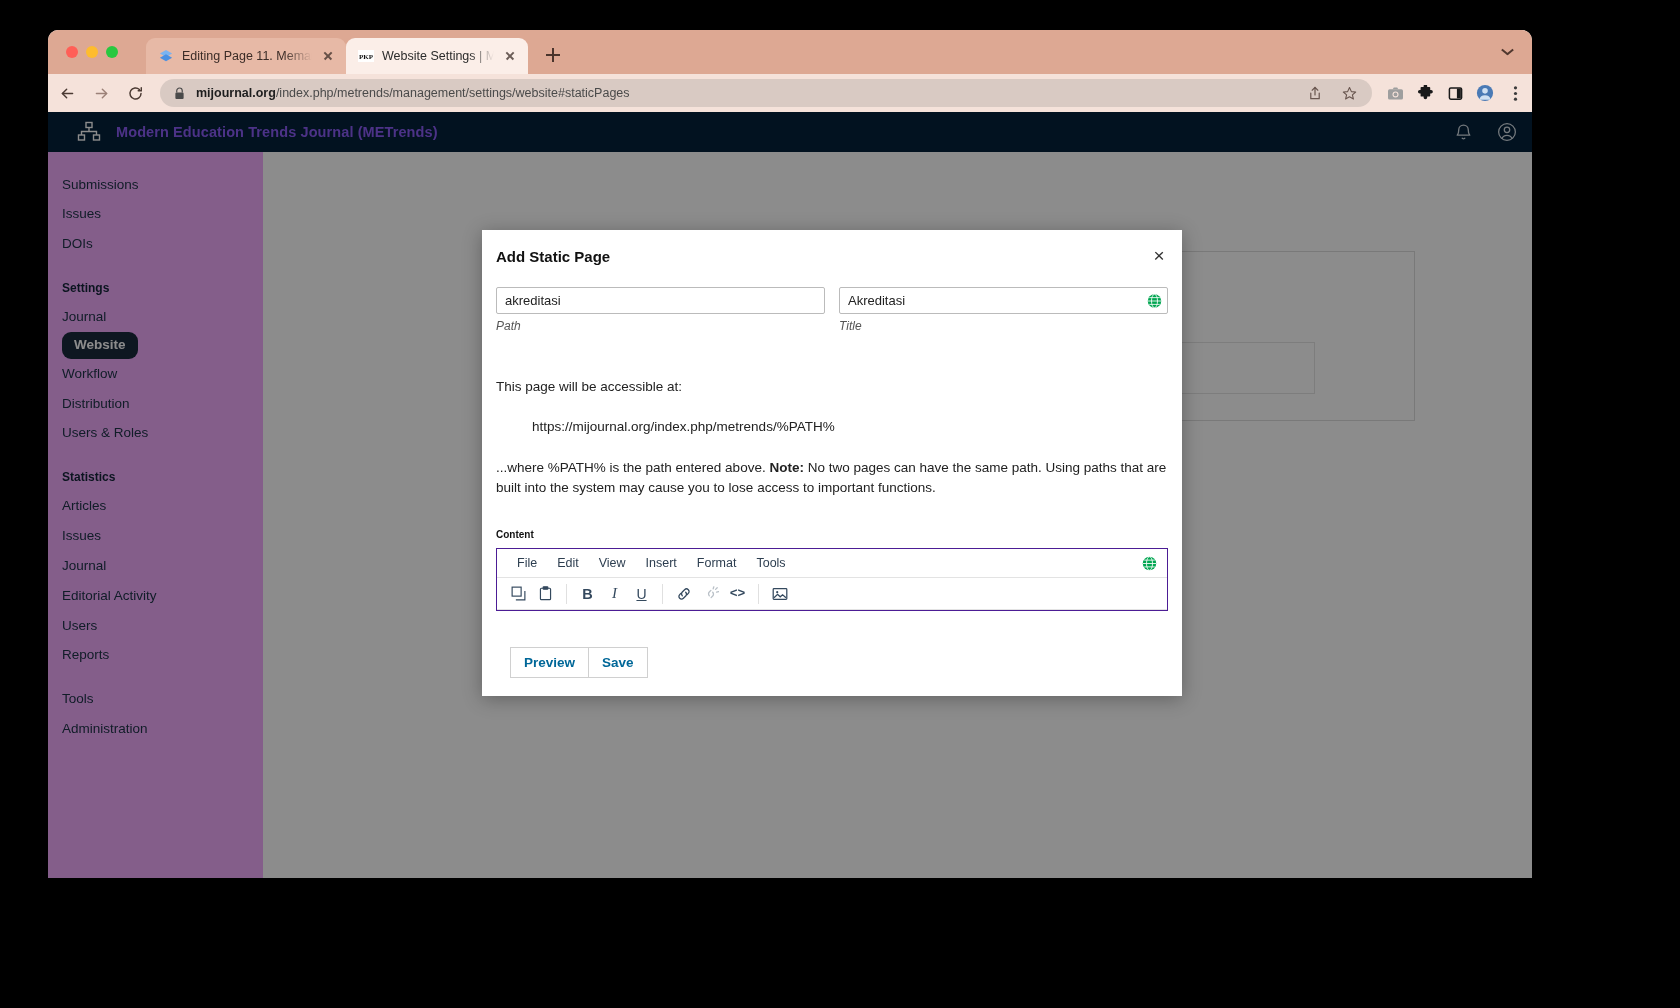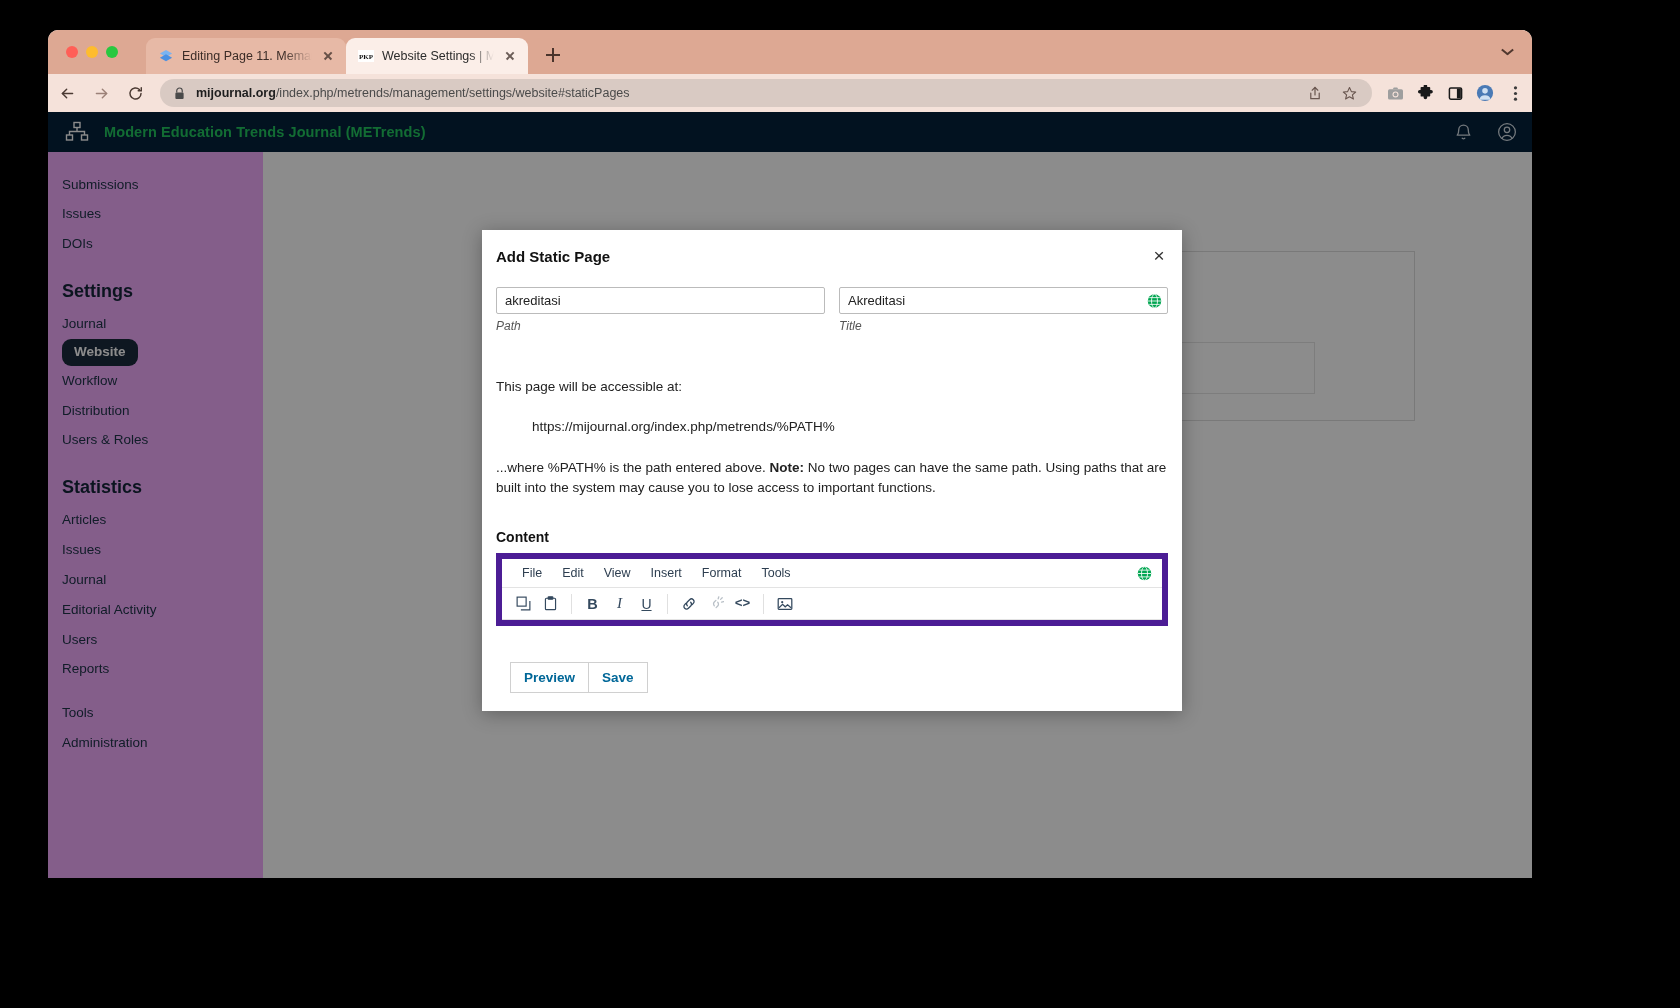--- a/index.html
+++ b/index.html
@@ -119,22 +119,22 @@
   #page {
     position: relative;
     height: calc(848px - 44px - 38px);
     background: #ffffff;
     overflow: hidden;
   }
   #pkp-header {
     height: 40px;
     background: #04213b;
     display: flex; align-items: center;
-    padding: 0 16px;
-    color: #22c55e;
+    padding: 0 28px;
+    color: #8b5cf6;
     position: relative;
   }
   .pkp-logo { width: 26px; height: 26px; display:flex; align-items:center; justify-content:center; margin-right: 14px;}
   #journal-title { font-size: 14.5px; font-weight: 700; letter-spacing: .1px; }
   .header-right { position: absolute; right: 14px; top: 0; height: 40px; display:flex; align-items:center; gap: 22px; }
   .hdr-icon { width: 22px; height: 22px; display:flex; align-items:center; justify-content:center; color: #cfd8de; }
 
   #body-area { display: flex; height: calc(100% - 40px); background: #fff; }
   #sidebar {
     width: 215px; flex: none;
@@ -142,21 +142,21 @@
     background: #f0abfc;
   }
   .nav-item {
     display: block;
     font-size: 13.5px;
     color: #20354a;
     padding: 7.5px 0 7.5px 14px;
     line-height: 1.1;
   }
   .nav-group-title {
-    font-size: 18px; font-weight: 700; color: #15263a;
+    font-size: 12px; font-weight: 700; color: #15263a;
     padding: 7.5px 0 7.5px 14px;
     margin-top: 14px;
   }
   .nav-item.current {
     background: #1b2a3c; color: #fff; font-weight: 700;
     display: inline-block; padding: 6px 12px; margin-left: 14px;
     border-radius: 9px;
   }
   .nav-spacer { height: 14px; }
 
@@ -226,25 +226,25 @@
   .field-label {
     font-size: 12px; font-style: italic; color: #555;
     margin-top: 5px;
   }
 
   .desc { margin-top: 44px; font-size: 13.5px; color: #222; line-height: 1.45; }
   .desc .url-line { margin-top: 20px; padding-left: 36px; }
   .desc .note-line { margin-top: 22px; }
   .desc b { font-weight: 700; }
 
-  .content-heading { margin-top: 32px; font-size: 14px; font-weight: 700; color: #111; }
+  .content-heading { margin-top: 32px; font-size: 10px; font-weight: 700; color: #111; }
 
   .editor {
     margin-top: 8px;
-    border: 6px solid #4c1d95;
+    border: 1px solid #4c1d95;
     background: #fff;
   }
   .editor-menubar {
     height: 29px;
     display: flex; align-items: center;
     gap: 0;
     padding-left: 10px;
     border-bottom: 1px solid #e3e3e3;
     position: relative;
   }

